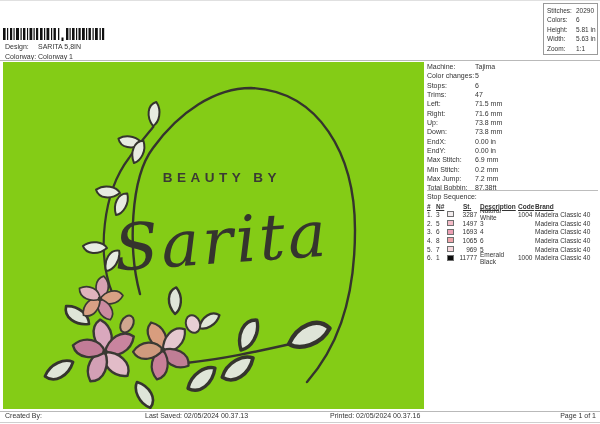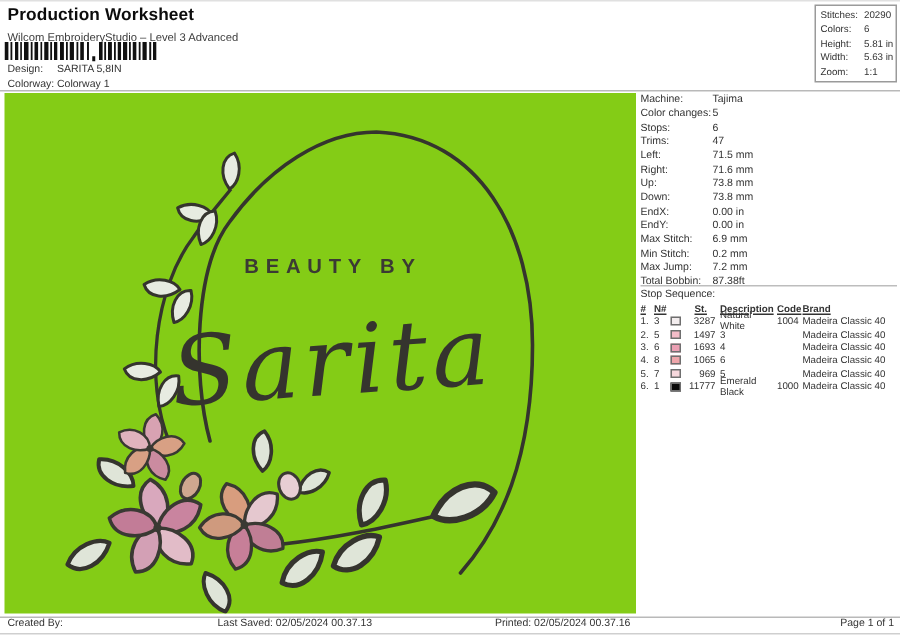--- a/index.html
+++ b/index.html
@@ -55,22 +55,20 @@
   .f-created { position:absolute; left:5px; }
   .f-saved   { position:absolute; left:145px; }
   .f-printed { position:absolute; left:330px; }
   .f-page    { position:absolute; right:4px; }
 </style>
 </head>
 <body>
 
 <div class="page">
 
-  <div class="hdr-title">Production Worksheet</div>
-  <div class="hdr-sub">Wilcom EmbroideryStudio – Level 3 Advanced</div>
 
   <svg class="barcode" viewBox="0 0 102 13" xmlns="http://www.w3.org/2000/svg">
     <g fill="#111">
       <rect x="0" y="0" width="2.6" height="12"></rect>
         <rect x="4" y="0" width="1.2" height="12"></rect>
       <rect x="7" y="0" width="2.2" height="12"></rect>
         <rect x="10.5" y="0" width="1.1" height="12"></rect>
       <rect x="13" y="0" width="3" height="12"></rect>
         <rect x="17.5" y="0" width="1.2" height="12"></rect>
       <rect x="20" y="0" width="2.4" height="12"></rect>

